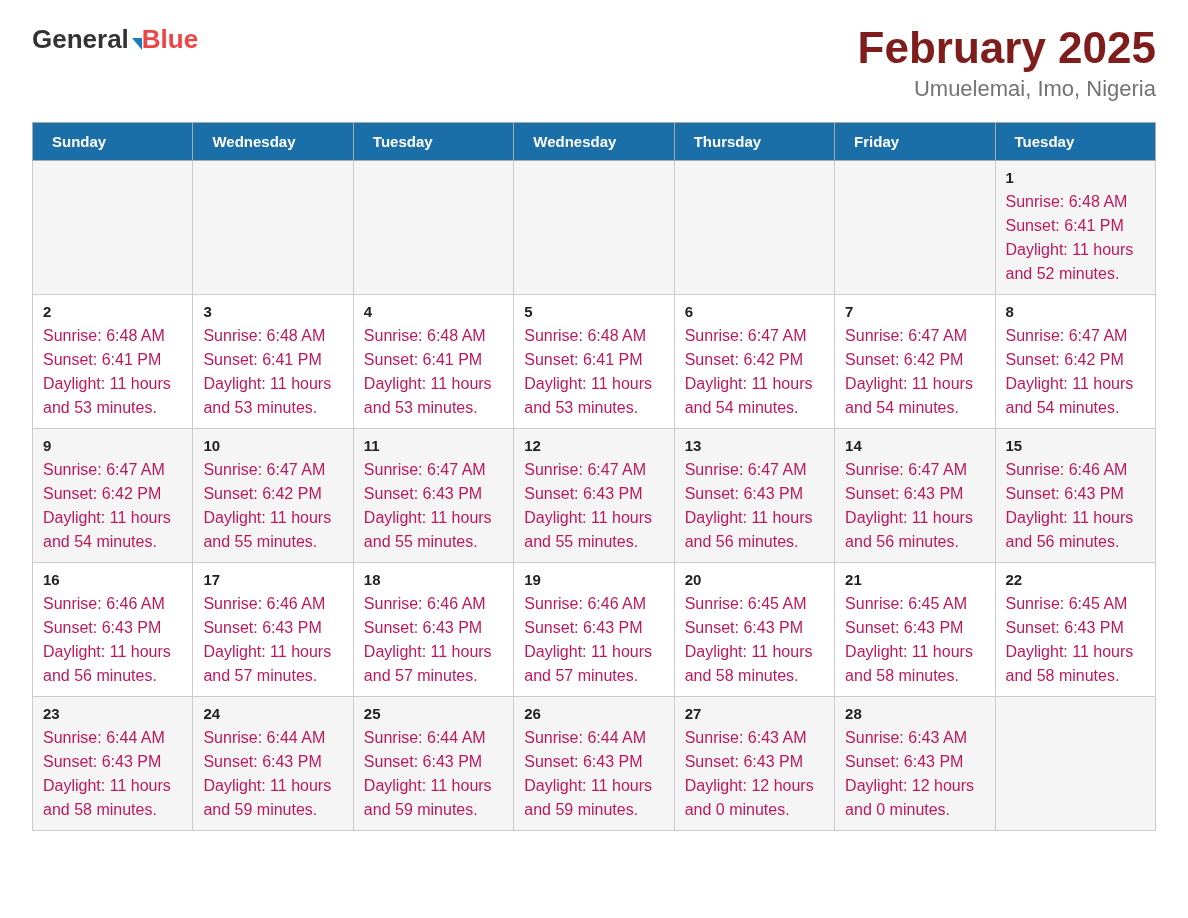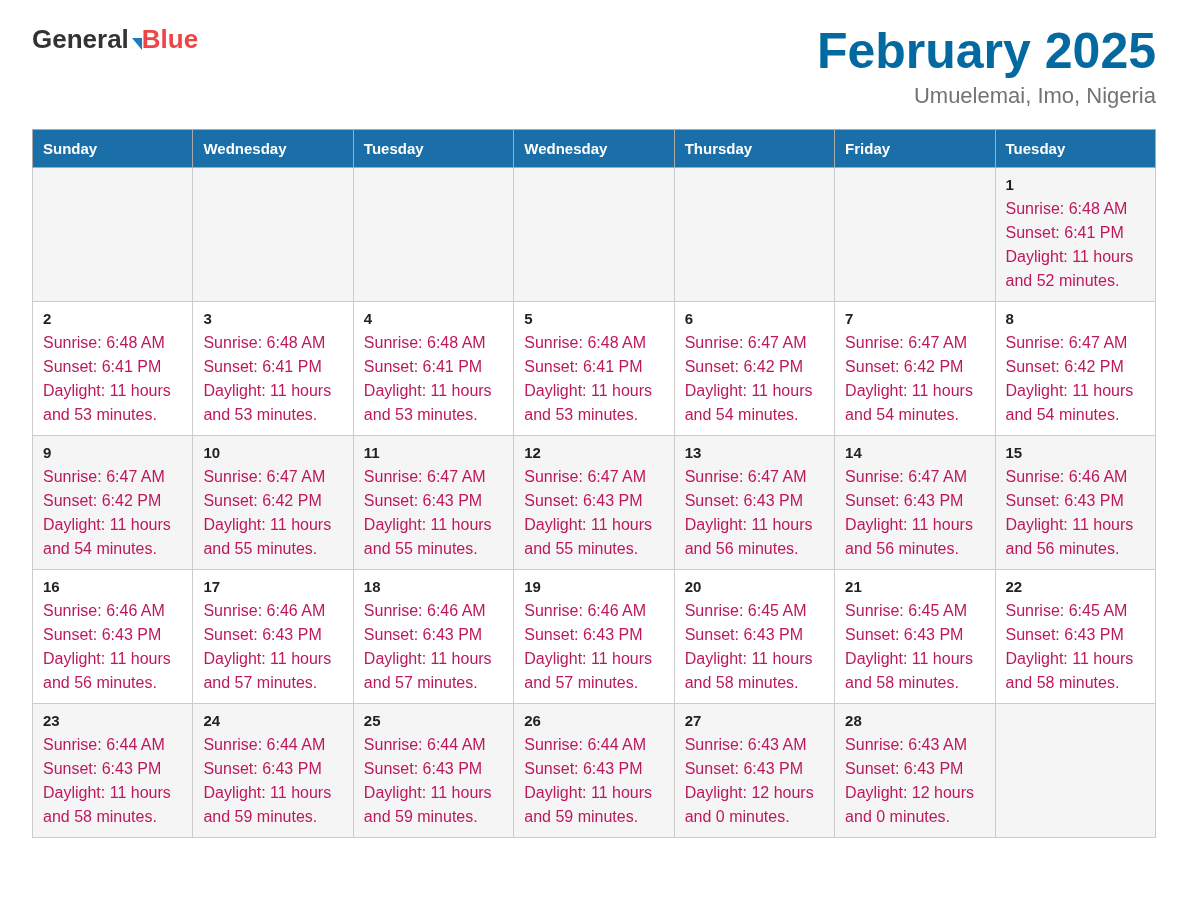--- a/index.html
+++ b/index.html
@@ -20,42 +20,42 @@
       align-items: center;
       gap: 4px;
       font-size: 22px;
       font-weight: bold;
       color: #333;
     }
     .title-block {
       text-align: right;
     }
     .title-block h1 {
-      font-size: 50px;
-      font-weight: bold;
-      color: #0369a1;
+      font-size: 44px;
+      font-weight: bold;
+      color: #7f1d1d;
       line-height: 1.1;
     }
     .title-block h2 {
       font-size: 22px;
       font-weight: normal;
       color: #737373;
       margin-top: 4px;
     }
     .calendar {
       width: 100%;
       border-collapse: collapse;
       border: 1px solid #aaa;
     }
     .calendar thead tr th {
       background-color: #1a6fa8;
       color: #fff;
       font-size: 15px;
       font-weight: bold;
-      padding: 10px 10px;
+      padding: 10px 19px;
       text-align: left;
       border: 1px solid #aaa;
     }
     .calendar tbody tr td {
       vertical-align: top;
       padding: 8px 10px;
       border: 1px solid #ccc;
       width: calc(100% / 7);
       min-height: 100px;
       font-size: 12.5px;

